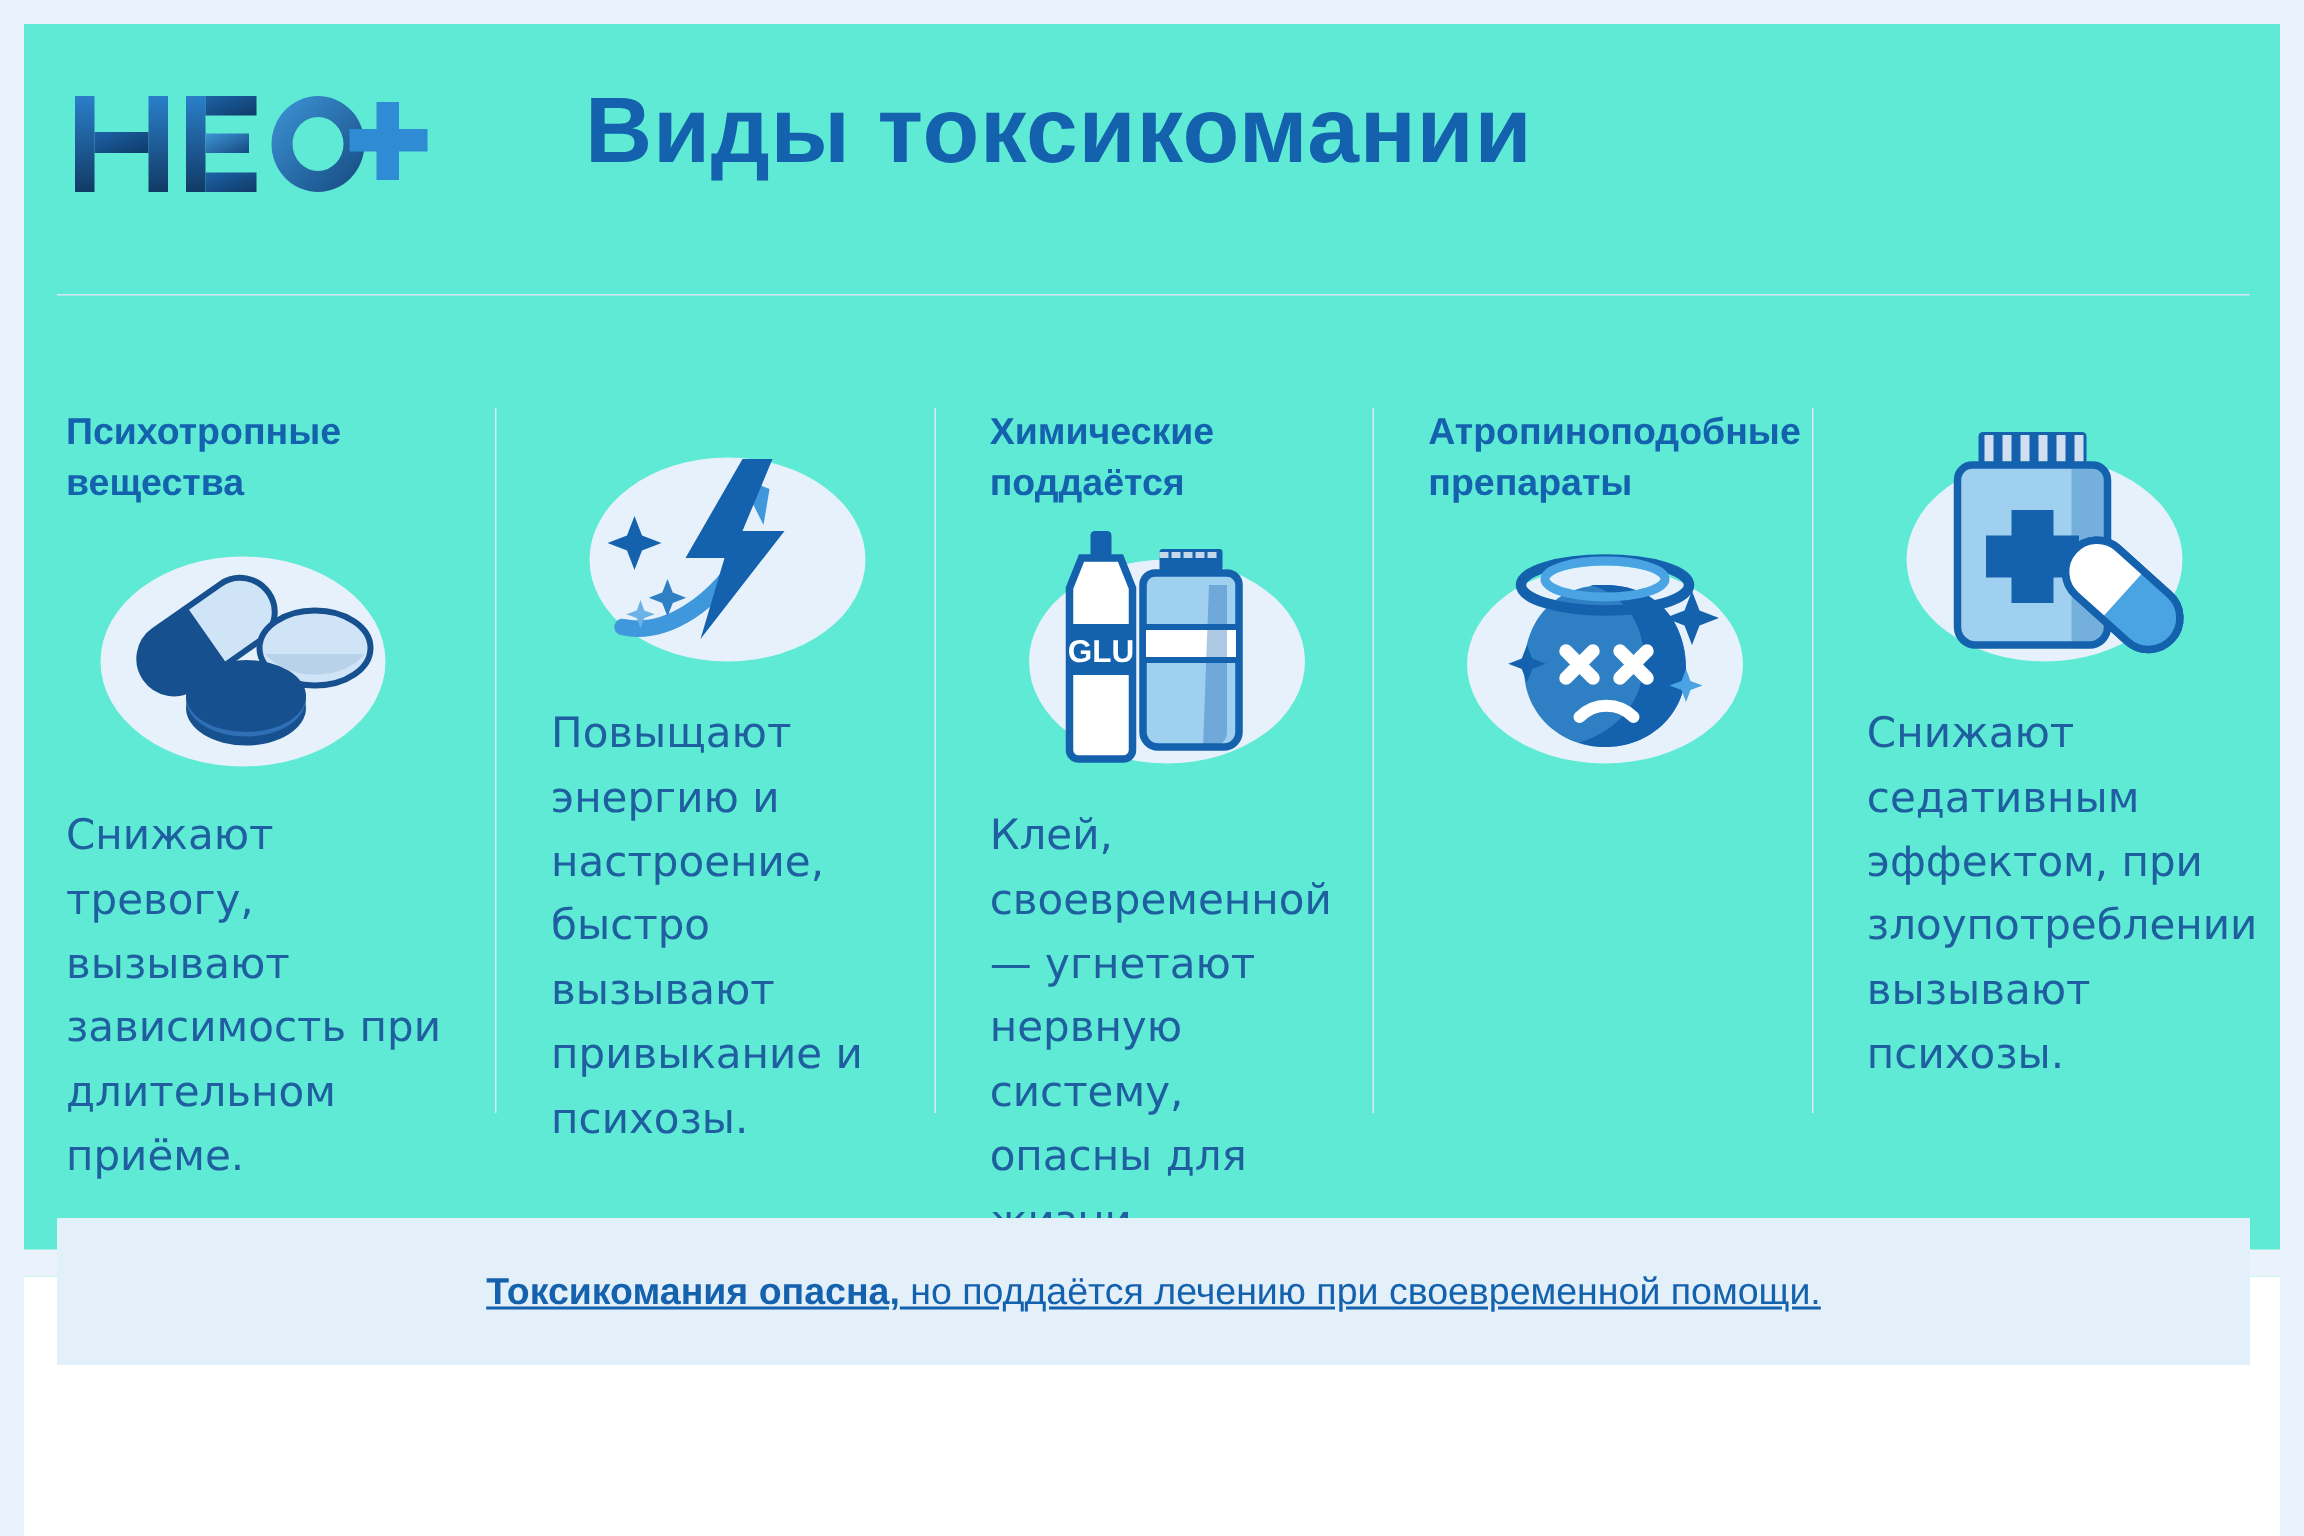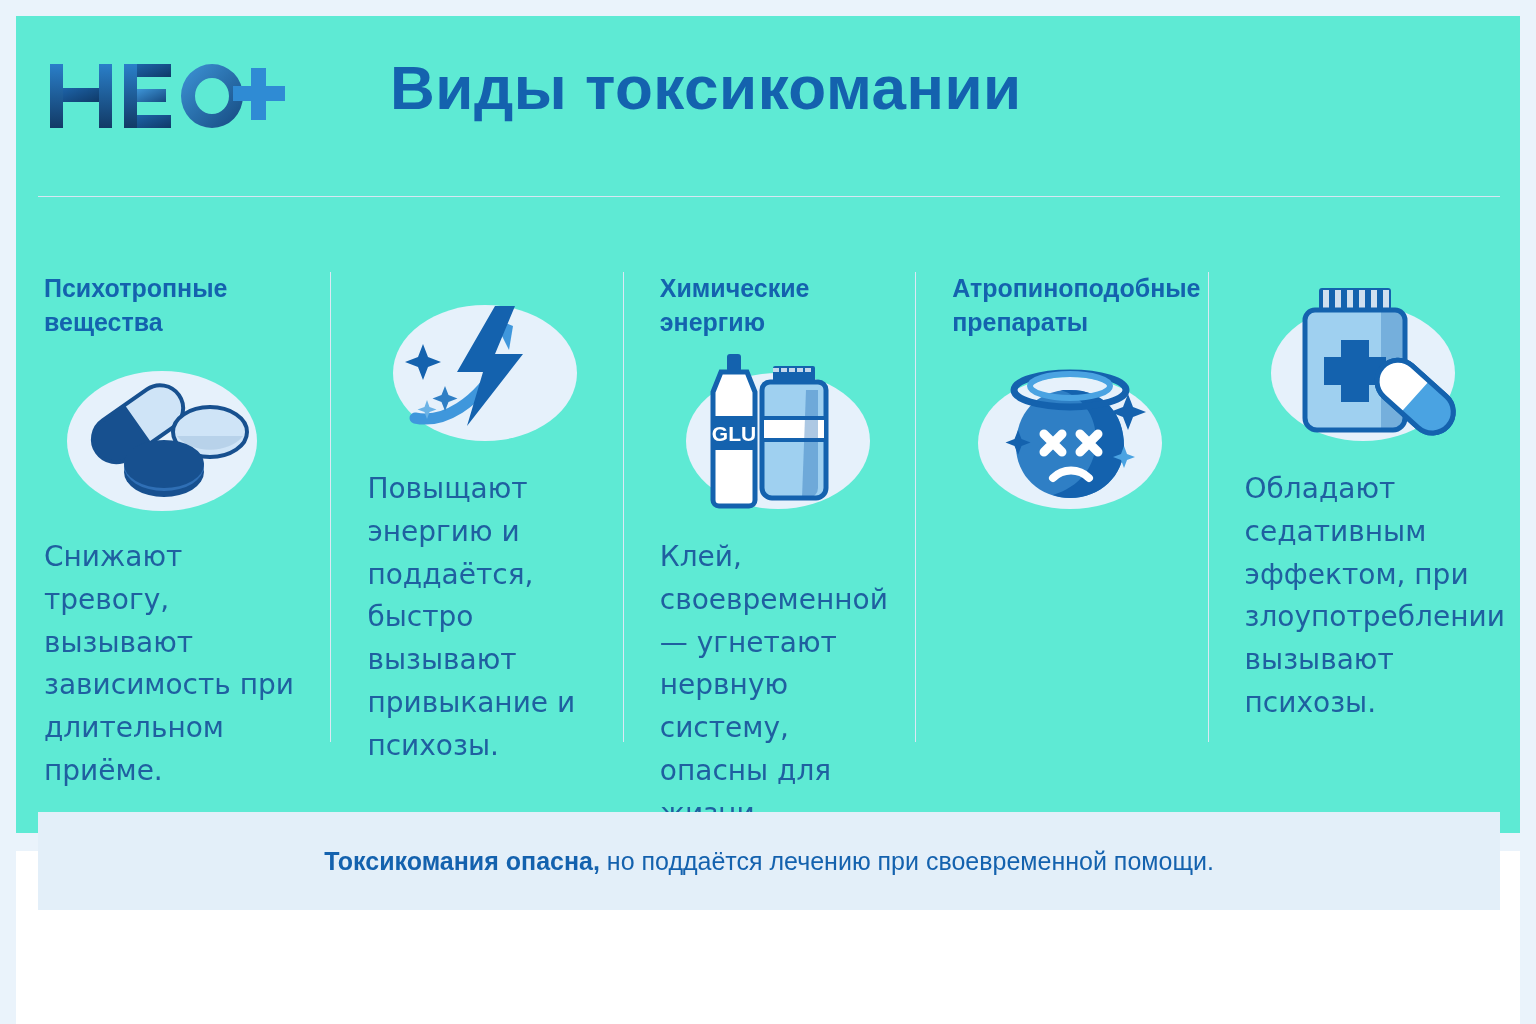--- a/index.html
+++ b/index.html
@@ -130,20 +130,21 @@
     background: #e3eff9;
     display: flex;
     align-items: center;
     justify-content: center;
   }
   .banner-text {
     font-size: 25px;
     font-weight: bold;
     color: #1462ae;
     text-align: center;
+    text-decoration: underline;
   }
   .banner-text .normal {
     font-weight: normal;
   }
 </style>
 </head>
 <body>
 
 <div class="page">
 
@@ -226,25 +227,25 @@
           <path d="M126 40l20 8-4 24z" fill="#3f97dc"></path>
           <path d="M118 92l26-52 6 30 -8 0 18 18" fill="none"></path>
 
           <path d="M128 28l-38 66h26l-16 54 56-72h-28l20-48z" fill="#1462ae"></path>
 
           <path d="M56 66l5 13 13 5-13 5-5 13-5-13-13-5 13-5z" fill="#1462ae"></path>
           <path d="M78 108l3.5 9 9 3.5-9 3.5-3.5 9-3.5-9-9-3.5 9-3.5z" fill="#2f7fc5"></path>
           <path d="M60 122l2.5 7 7 2.5-7 2.5-2.5 7-2.5-7-7-2.5 7-2.5z" fill="#6bb3e6"></path>
         </svg>
       </div>
-      <div class="card-text">Повыщают энергию и поддаётся, быстро вызывают привыкание и психозы.</div>
-    </div>
-
-    <div class="card">
-      <div class="card-title">Химические энергию</div>
+      <div class="card-text">Повыщают энергию и настроение, быстро вызывают привыкание и психозы.</div>
+    </div>
+
+    <div class="card">
+      <div class="card-title">Химические поддаётся</div>
       <div class="icon-wrap">
         <svg width="250" height="190" viewBox="0 0 250 190" xmlns="http://www.w3.org/2000/svg">
           <ellipse cx="118" cy="95" rx="92" ry="68" fill="#e6f1fb"></ellipse>
 
           <rect x="67" y="8" width="14" height="18" rx="3" fill="#1462ae"></rect>
           <path d="M61 26h26l8 20v108a6 6 0 0 1-6 6H59a6 6 0 0 1-6-6V46z" fill="#ffffff" stroke="#1462ae" stroke-width="5"></path>
           <rect x="53" y="70" width="42" height="34" fill="#1462ae"></rect>
           <text x="74" y="95" font-family="Liberation Sans, sans-serif" font-size="21" font-weight="bold" fill="#ffffff" text-anchor="middle">GLU</text>
 
           <rect x="113" y="20" width="42" height="16" rx="2" fill="#1462ae"></rect>
@@ -298,21 +299,21 @@
           <rect x="79" y="79" width="62" height="28" fill="#1462ae"></rect>
 
           <g transform="rotate(42 168 118)">
             <rect x="126" y="96" width="88" height="42" rx="21" fill="#cfe4f7" stroke="#1462ae" stroke-width="5"></rect>
             <path d="M147 96h23v42h-23a21 21 0 0 1 0-42z" fill="#ffffff"></path>
             <path d="M170 96h23a21 21 0 0 1 0 42h-23z" fill="#4aa3e2"></path>
             <rect x="126" y="96" width="88" height="42" rx="21" fill="none" stroke="#1462ae" stroke-width="5"></rect>
           </g>
         </svg>
       </div>
-      <div class="card-text">Обладают седативным эффектом, при злоупотреблении вызывают психозы.</div>
+      <div class="card-text">Снижают седативным эффектом, при злоупотреблении вызывают психозы.</div>
     </div>
 
   </div>
 
   <div class="banner">
     <div class="banner-text">
       <span>Токсикомания опасна,</span><span class="normal"> но поддаётся лечению при своевременной помощи.</span>
     </div>
   </div>
 

